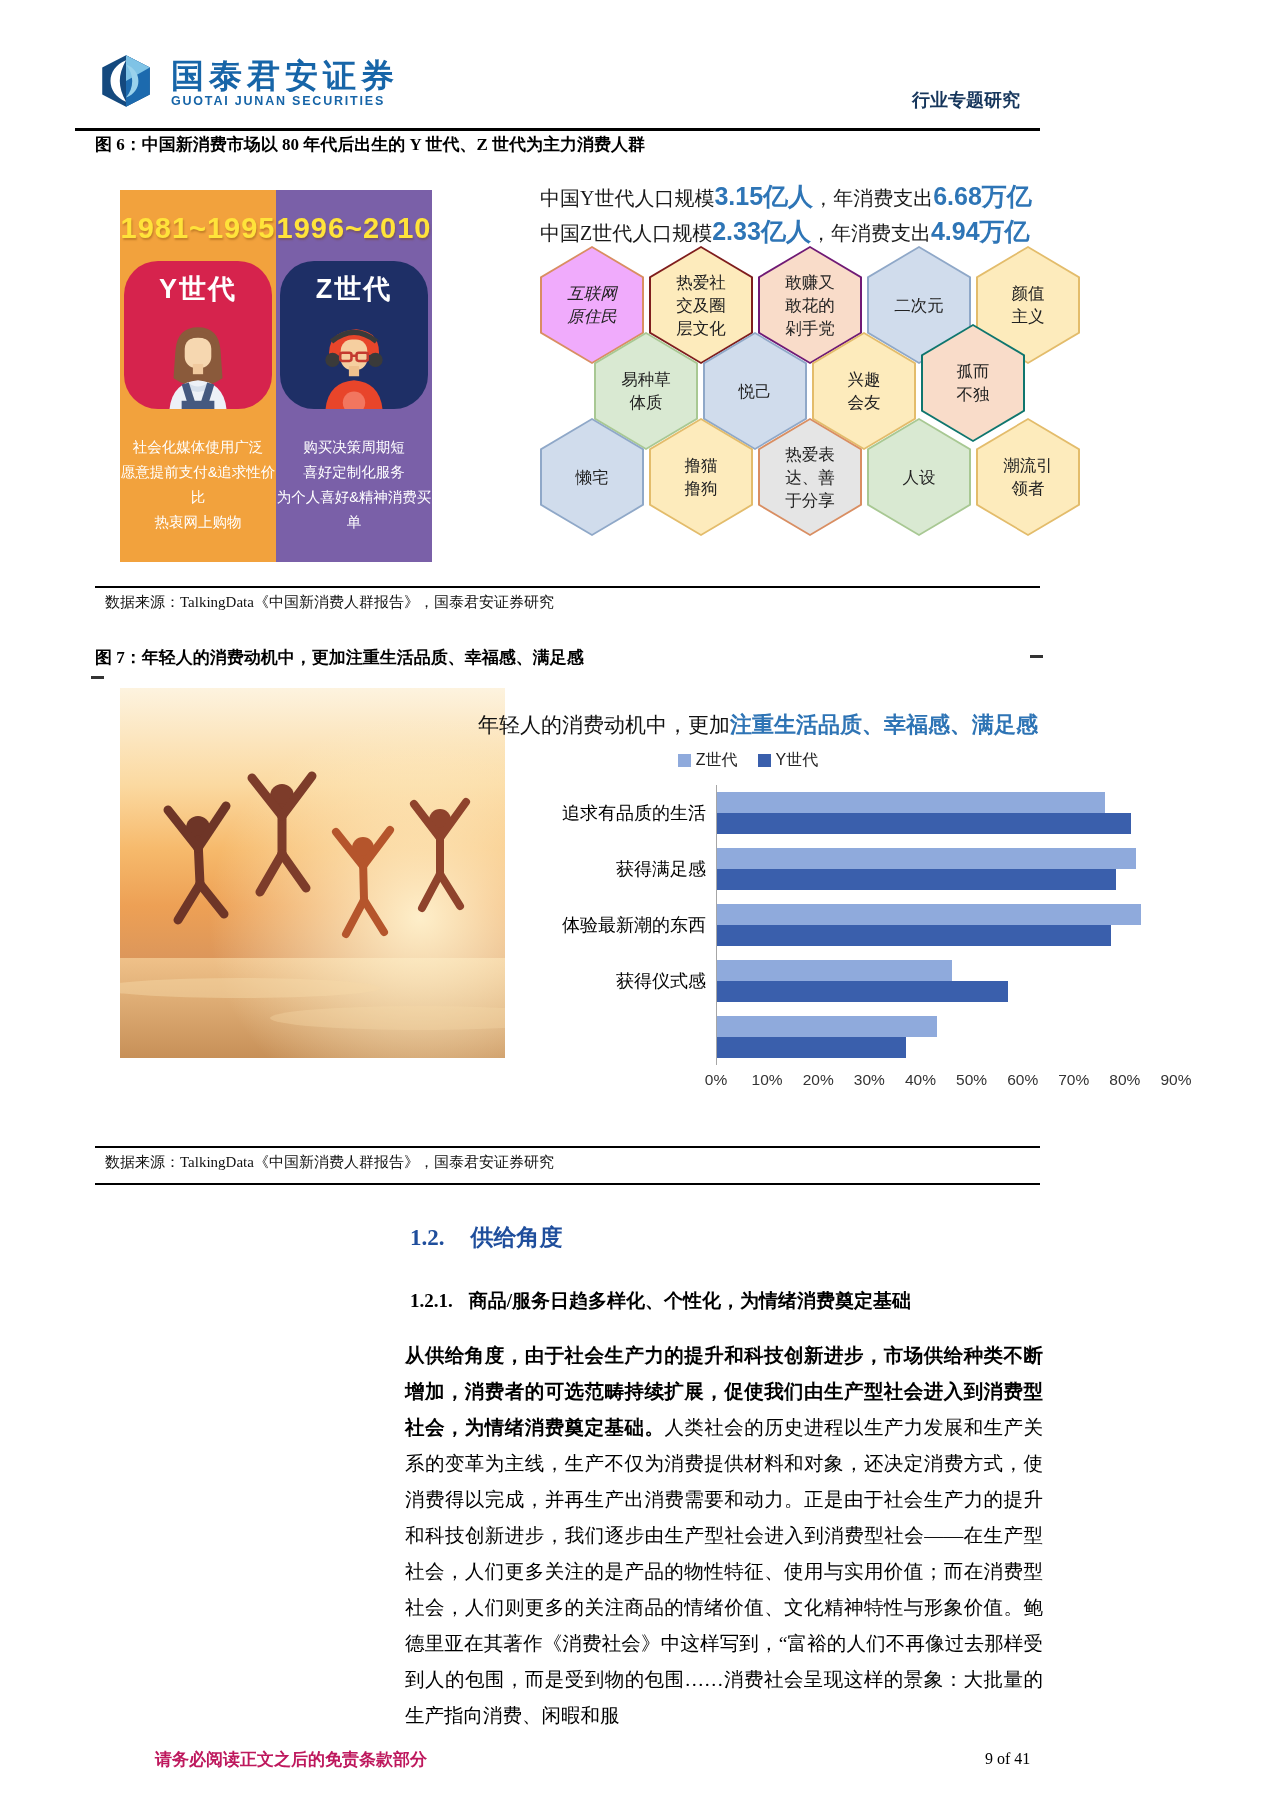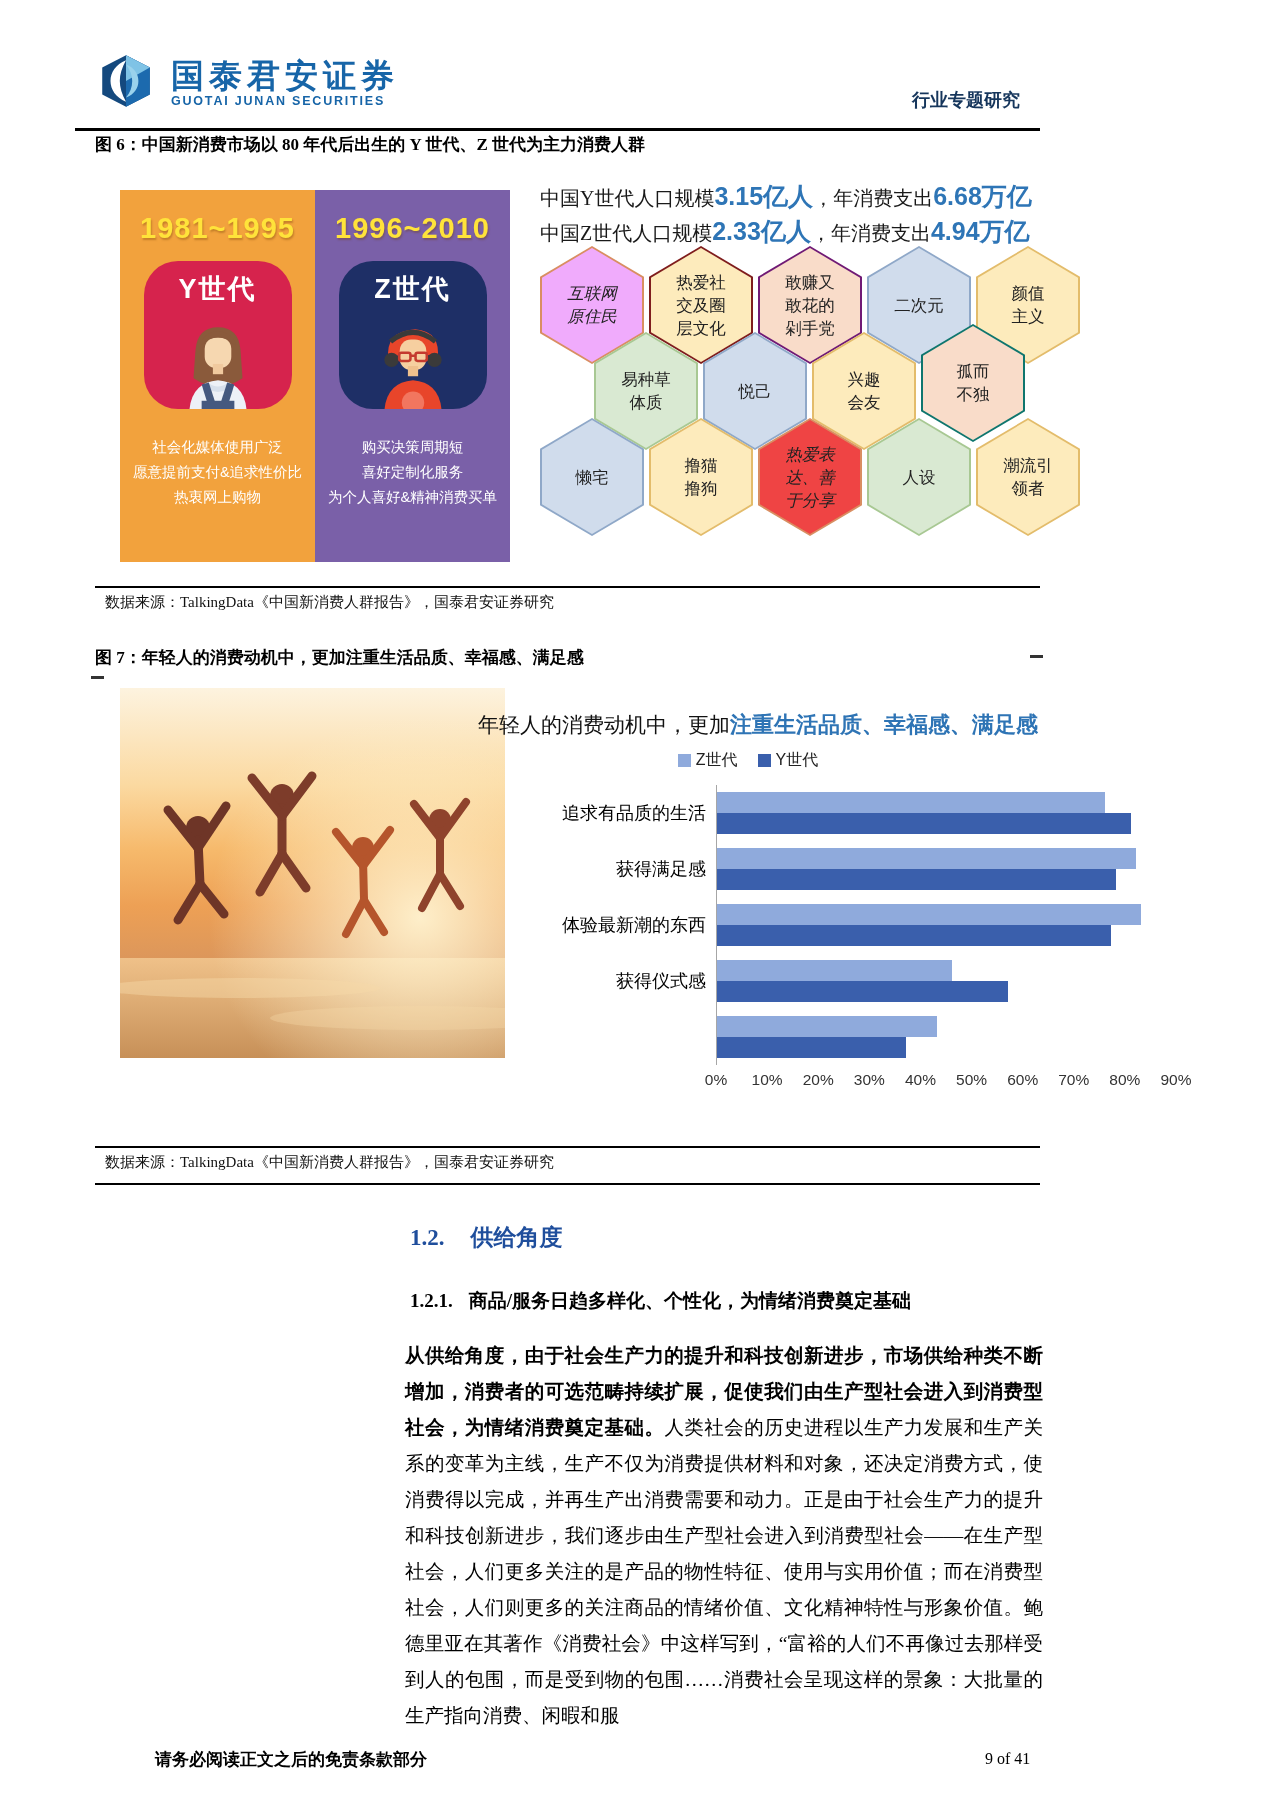--- a/index.html
+++ b/index.html
@@ -16,21 +16,21 @@
   .hdr-rule{left:75px;top:128px;width:965px;height:3px;}
 
   
   .fig-title{left:95px;font-size:17px;font-weight:bold;color:#000;}
   .src-note{left:105px;font-size:15px;color:#111;}
   .thin-rule{left:95px;width:945px;height:2px;}
   .marker{background:#333;height:3px;width:13px;}
 
   
   .cards{left:120px;top:190px;display:flex;}
-  .gen-card{width:195px;height:372px;position:relative;text-align:center;}
+  .gen-card{width:156px;height:372px;position:relative;text-align:center;}
   .card-orange{background:#F2A23D;}
   .card-purple{background:#7A60A8;}
   .card-years{margin-top:22px;font-size:29px;font-weight:bold;color:#FFE33A;
               font-family:"Liberation Sans",sans-serif;letter-spacing:1px;
               text-shadow:1px 2px 2px rgba(110,60,0,.35);}
   .badge{width:148px;height:148px;margin:16px auto 0;border-radius:34px;position:relative;overflow:hidden;}
   .badge-y{background:#D6234D;}
   .badge-z{background:#1E2F66;}
   .badge-gen{position:relative;margin-top:10px;font-size:27px;font-weight:bold;color:#fff;
              font-family:"Liberation Sans",sans-serif;letter-spacing:2px;}
@@ -72,21 +72,21 @@
   
   .sec-head{left:410px;top:1222px;font-size:23px;font-weight:bold;color:#1F4E9C;}
   .sec-head .gap{display:inline-block;width:26px;}
   .sub-head{left:410px;top:1288px;font-size:19px;font-weight:bold;color:#000;}
   .sub-head .gap{display:inline-block;width:16px;}
   .body-text{left:405px;top:1338px;width:638px;font-size:19.5px;line-height:36px;
              text-align:justify;color:#000;}
   .body-text .b{font-weight:bold;}
 
   
-  .footer-disclaimer{left:155px;top:1748px;font-size:17px;font-weight:bold;color:#000000;}
+  .footer-disclaimer{left:155px;top:1748px;font-size:17px;font-weight:bold;color:#be185d;}
   .footer-page{left:985px;top:1750px;font-size:16px;color:#000;}
 </style>
 </head>
 <body>
 
 <div class="page">
 
   <div class="abs logo">
     <span>
       <svg width="62" height="62" viewBox="0 0 60 60">
@@ -203,21 +203,21 @@
 不独</div>
       </div>
       <div class="hex" style="left: 2px; top: 172px; background: rgb(143, 168, 200);">
         <div class="hex-in" style="background: rgb(208, 220, 236);">懒宅</div>
       </div>
       <div class="hex" style="left: 111px; top: 172px; background: rgb(227, 188, 107);">
         <div class="hex-in" style="background: rgb(253, 235, 188);">撸猫
 撸狗</div>
       </div>
       <div class="hex" style="left: 220px; top: 172px; background: rgb(217, 142, 98);">
-        <div class="hex-in" style="background: #ef4444; font-style: italic;">热爱表
+        <div class="hex-in" style="background: #e5e5e5;">热爱表
 达、善
 于分享</div>
       </div>
       <div class="hex" style="left: 329px; top: 172px; background: rgb(168, 200, 147);">
         <div class="hex-in" style="background: rgb(217, 233, 210);">人设</div>
       </div>
       <div class="hex" style="left: 438px; top: 172px; background: rgb(227, 188, 107);">
         <div class="hex-in" style="background: rgb(253, 235, 188);">潮流引
 领者</div>
       </div>

